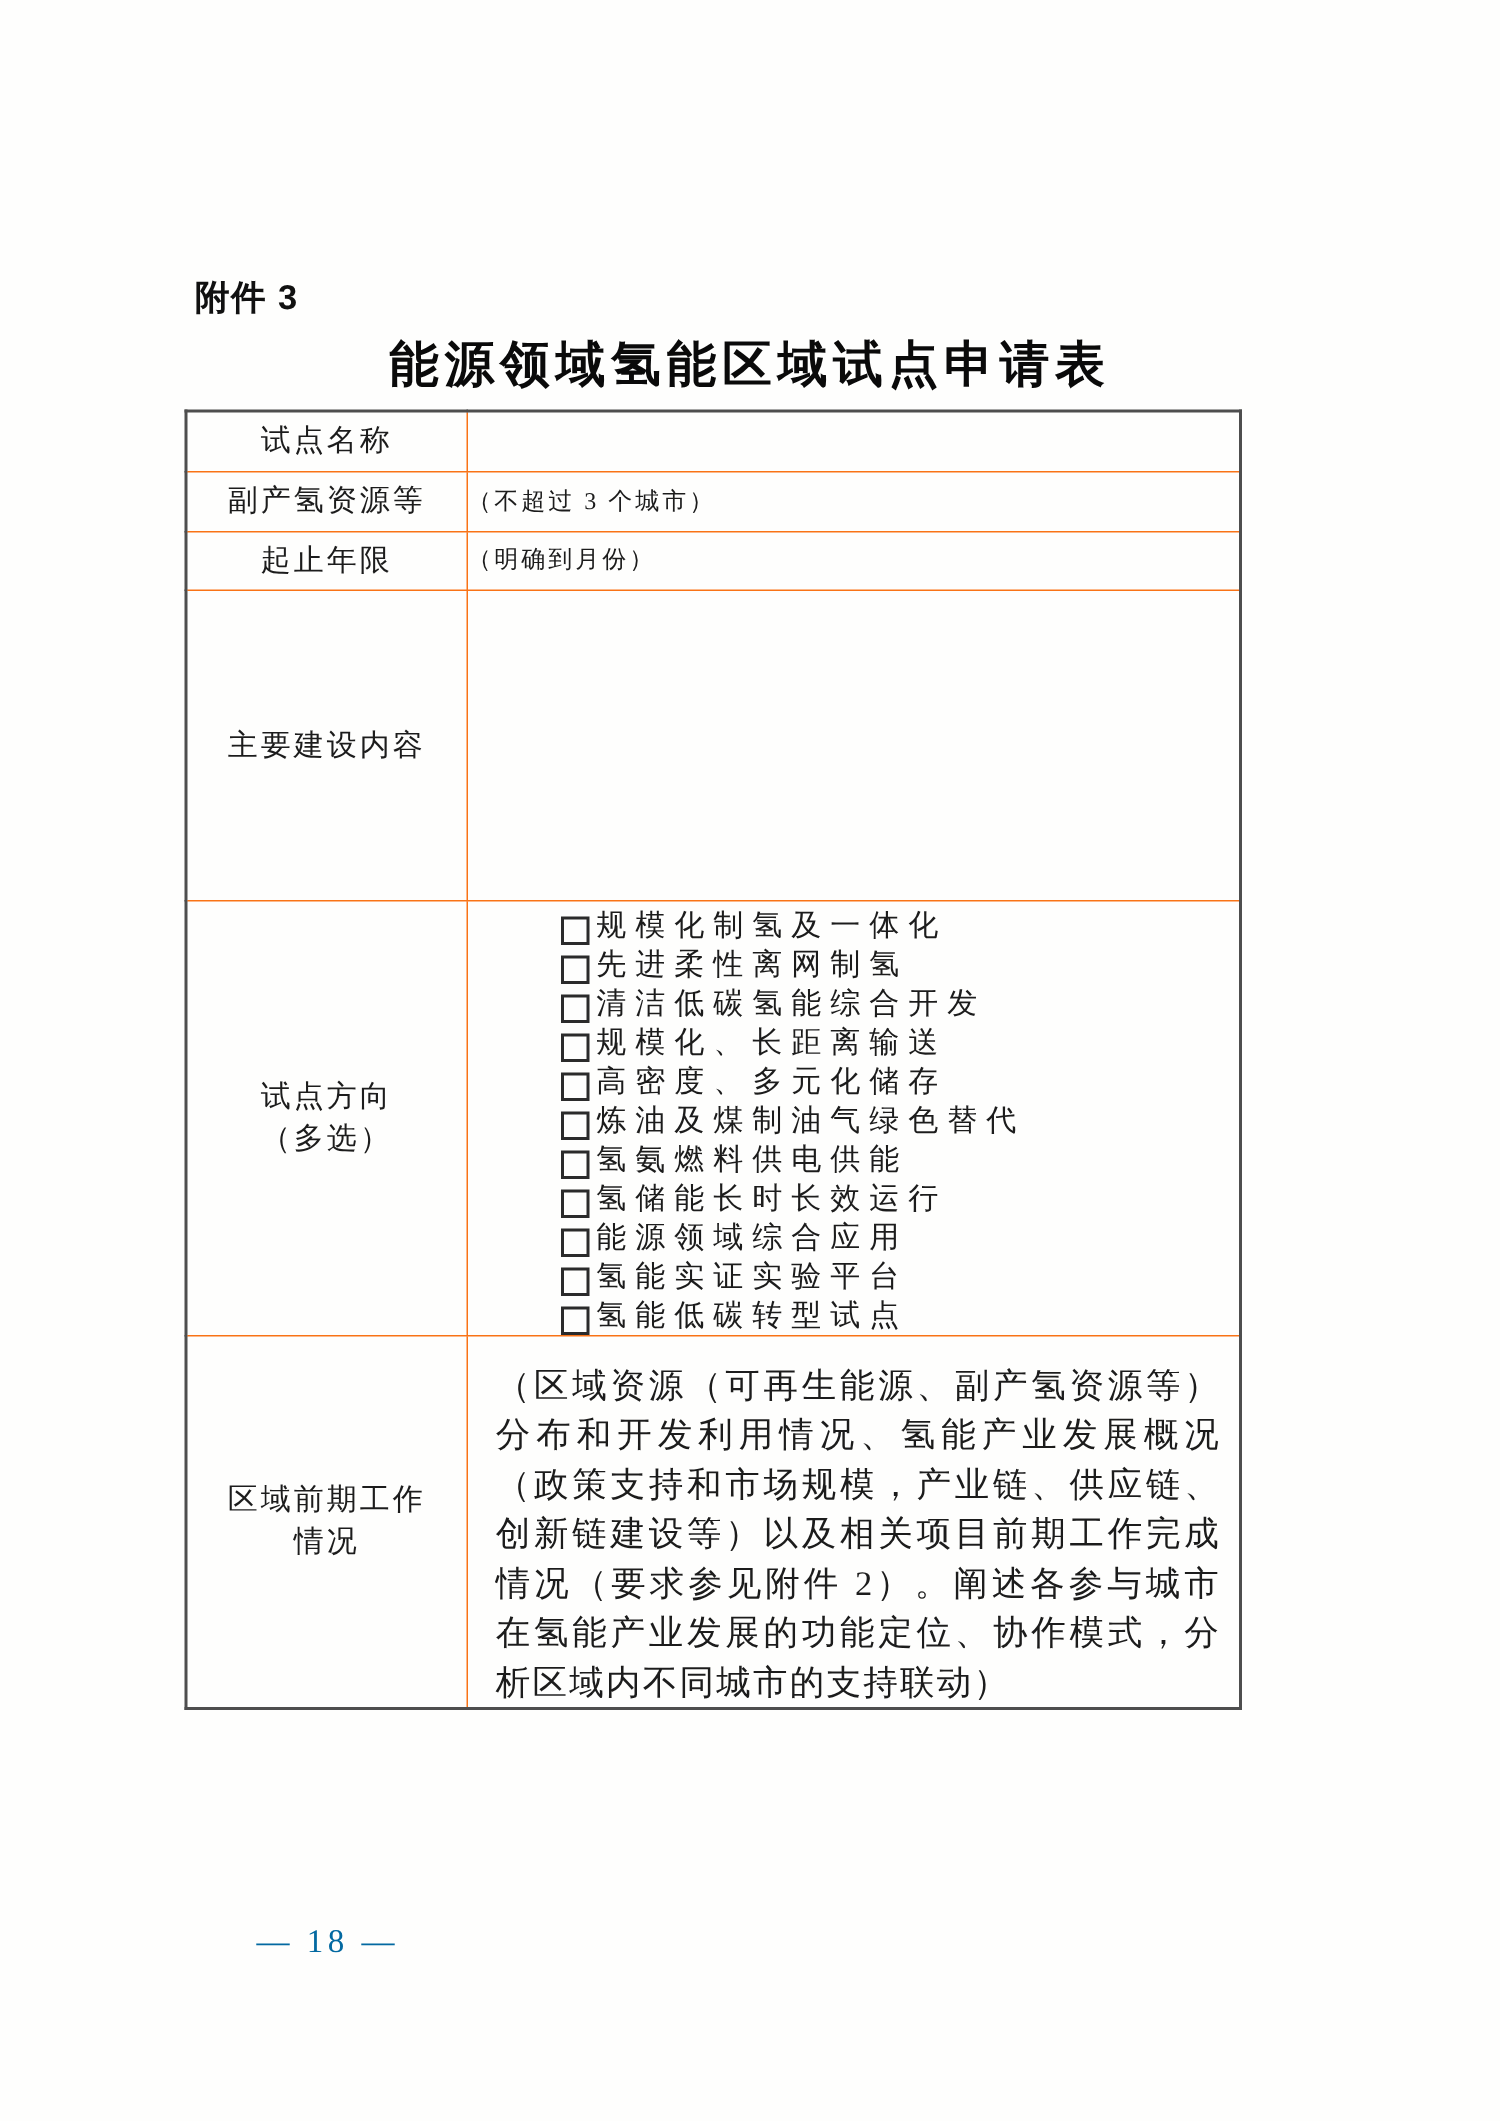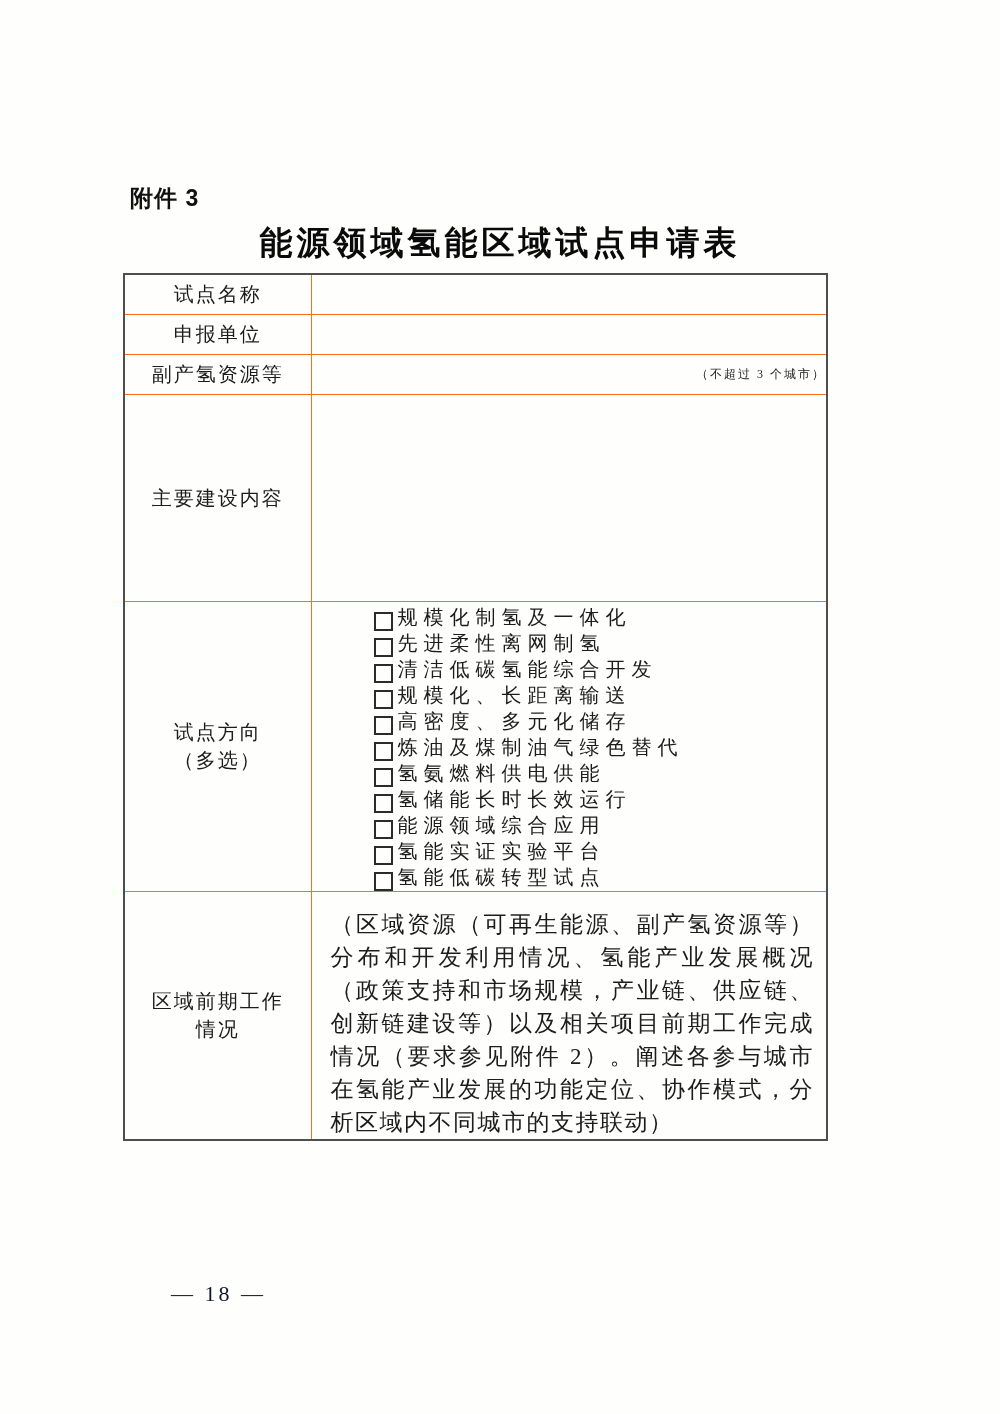--- a/index.html
+++ b/index.html
@@ -15,32 +15,32 @@
         border-collapse:collapse;table-layout:fixed;border:2px solid #4e4e4e;}
   table.form td,table.form th{border:1px solid #f97316;padding:0;vertical-align:middle;
         font-weight:normal;}
   col.c-label{width:187px;}
   tr.h-small{height:40px;}
   tr.h-small2{height:39px;}
   tr.h-build{height:207px;}
   tr.h-options{height:287px;}
   tr.h-work{height:227px;}
   .label-cell{text-align:center;font-size:20px;letter-spacing:2px;color:#1c1c1c;line-height:28px;}
-  .value-center{text-align:right;font-size:12px;letter-spacing:2px;color:#1c1c1c;margin-left:36px;}
+  .value-center{text-align:left;font-size:16px;letter-spacing:2px;color:#1c1c1c;margin-left:36px;}
   .options-cell{vertical-align:top;}
   .options-list{padding:3px 0 0 62px;}
   .option-row{display:flex;align-items:flex-end;height:26px;font-size:20px;
         letter-spacing:6px;color:#1c1c1c;white-space:nowrap;}
   .checkbox{display:inline-block;width:15px;height:15px;border:2px solid #2b2b2b;
         margin-right:5px;flex:0 0 auto;background:transparent;}
   .para-cell{vertical-align:top;}
   .para{padding:16px 12px 0 19px;font-size:23px;letter-spacing:1.5px;line-height:33px;
         text-align:justify;color:#1c1c1c;}
   .page-number{position:absolute;left:171px;top:1281px;font-size:22px;
-        letter-spacing:3px;color:#0f172a;}
+        letter-spacing:3px;color:#0369a1;}
 </style>
 </head>
 <body>
 
 <div class="page">
 
   <div class="attachment-label">附件 3</div>
 
   <h1 class="doc-title">能源领域氢能区域试点申请表</h1>
 
@@ -49,31 +49,31 @@
         <col class="c-label">
         <col>
       </colgroup>
 
     <tbody>
         <tr class="h-small">
       <th class="label-cell">试点名称</th>
       <td></td>
     </tr>
 
-    <tr class="h-small">
-      <th class="label-cell">申报单位</th>
-      <td></td>
-    </tr>
 
 
     <tr class="h-small">
       <th class="label-cell">副产氢资源等</th>
       <td class="value-center">（不超过 3 个城市）</td>
     </tr>
 
+    <tr class="h-small2">
+      <th class="label-cell">起止年限</th>
+      <td class="value-center">（明确到月份）</td>
+    </tr>
 
     <tr class="h-build">
       <th class="label-cell">主要建设内容</th>
       <td></td>
     </tr>
 
     <tr class="h-options">
       <th class="label-cell">
         <div>试点方向</div>
         <div>（多选）</div>

